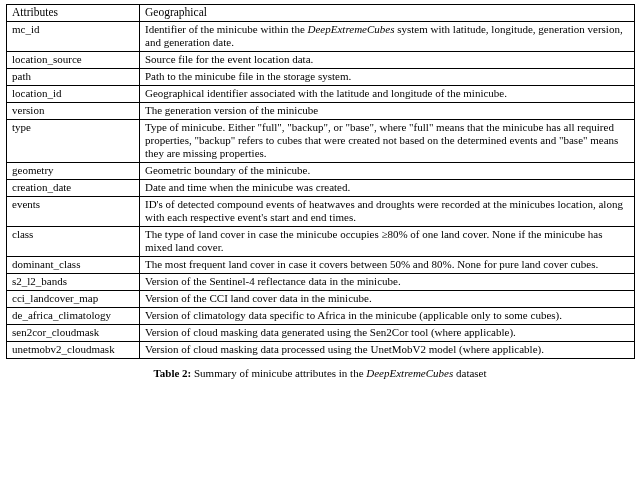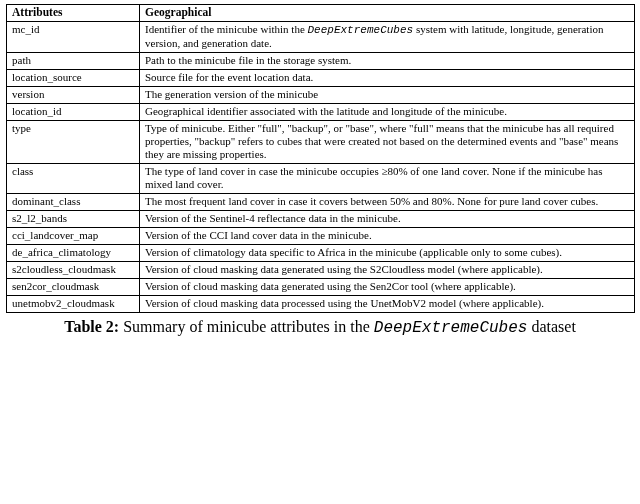--- a/index.html
+++ b/index.html
@@ -29,33 +29,33 @@
     line-height: 13px;
   }
   table.attrs th, table.attrs td {
     border: 1px solid #000000;
     padding: 1px 4px 2px 5px;
     vertical-align: top;
     text-align: left;
     word-wrap: break-word;
   }
   table.attrs th {
-    font-weight: bold;
+    font-weight: normal;
     font-size: 11.5px;
   }
   col.c-attr { width: 133px; }
   col.c-desc { width: 495px; }
   .caption {
     margin-top: 7px;
     text-align: center;
-    font-size: 16px;
+    font-size: 11px;
     line-height: 14px;
   }
   .caption .cap-label { font-weight: bold; }
-  i { font-style: italic; font-family: Liberation Mono, monospace; }
+  i { font-style: italic; }
 </style>
 </head>
 <body>
 
 <div class="page">
   <table class="attrs">
     <colgroup>
       <col class="c-attr">
       <col class="c-desc">
     </colgroup>
@@ -64,38 +64,50 @@
         <th>Attributes</th>
         <th>Geographical</th>
       </tr>
     </thead>
     <tbody>
         <tr>
           <td>mc_id</td>
           <td><span>Identifier of the minicube within the </span><i>DeepExtremeCubes</i><span> system with latitude, longitude, generation version, and generation date.</span></td>
         </tr>
         <tr>
+          <td>location_source</td>
+          <td>Source file for the event location data.</td>
+        </tr>
+        <tr>
           <td>path</td>
           <td>Path to the minicube file in the storage system.</td>
         </tr>
         <tr>
-          <td>location_source</td>
-          <td>Source file for the event location data.</td>
+          <td>location_id</td>
+          <td>Geographical identifier associated with the latitude and longitude of the minicube.</td>
         </tr>
         <tr>
           <td>version</td>
           <td>The generation version of the minicube</td>
         </tr>
         <tr>
-          <td>location_id</td>
-          <td>Geographical identifier associated with the latitude and longitude of the minicube.</td>
+          <td>type</td>
+          <td>Type of minicube. Either "full", "backup", or "base", where "full" means that the minicube has all required properties, "backup" refers to cubes that were created not based on the determined events and "base" means they are missing properties.</td>
         </tr>
         <tr>
-          <td>type</td>
-          <td>Type of minicube. Either "full", "backup", or "base", where "full" means that the minicube has all required properties, "backup" refers to cubes that were created not based on the determined events and "base" means they are missing properties.</td>
+          <td>geometry</td>
+          <td>Geometric boundary of the minicube.</td>
+        </tr>
+        <tr>
+          <td>creation_date</td>
+          <td>Date and time when the minicube was created.</td>
+        </tr>
+        <tr>
+          <td>events</td>
+          <td>ID's of detected compound events of heatwaves and droughts were recorded at the minicubes location, along with each respective event's start and end times.</td>
         </tr>
         <tr>
           <td>class</td>
           <td>The type of land cover in case the minicube occupies ≥80% of one land cover. None if the minicube has mixed land cover.</td>
         </tr>
         <tr>
           <td>dominant_class</td>
           <td>The most frequent land cover in case it covers between 50% and 80%. None for pure land cover cubes.</td>
         </tr>
         <tr>
@@ -104,24 +116,20 @@
         </tr>
         <tr>
           <td>cci_landcover_map</td>
           <td>Version of the CCI land cover data in the minicube.</td>
         </tr>
         <tr>
           <td>de_africa_climatology</td>
           <td>Version of climatology data specific to Africa in the minicube (applicable only to some cubes).</td>
         </tr>
         <tr>
-          <td>s2cloudless_cloudmask</td>
-          <td>Version of cloud masking data generated using the S2Cloudless model (where applicable).</td>
-        </tr>
-        <tr>
           <td>sen2cor_cloudmask</td>
           <td>Version of cloud masking data generated using the Sen2Cor tool (where applicable).</td>
         </tr>
         <tr>
           <td>unetmobv2_cloudmask</td>
           <td>Version of cloud masking data processed using the UnetMobV2 model (where applicable).</td>
         </tr>
       </tbody>
   </table>
 

